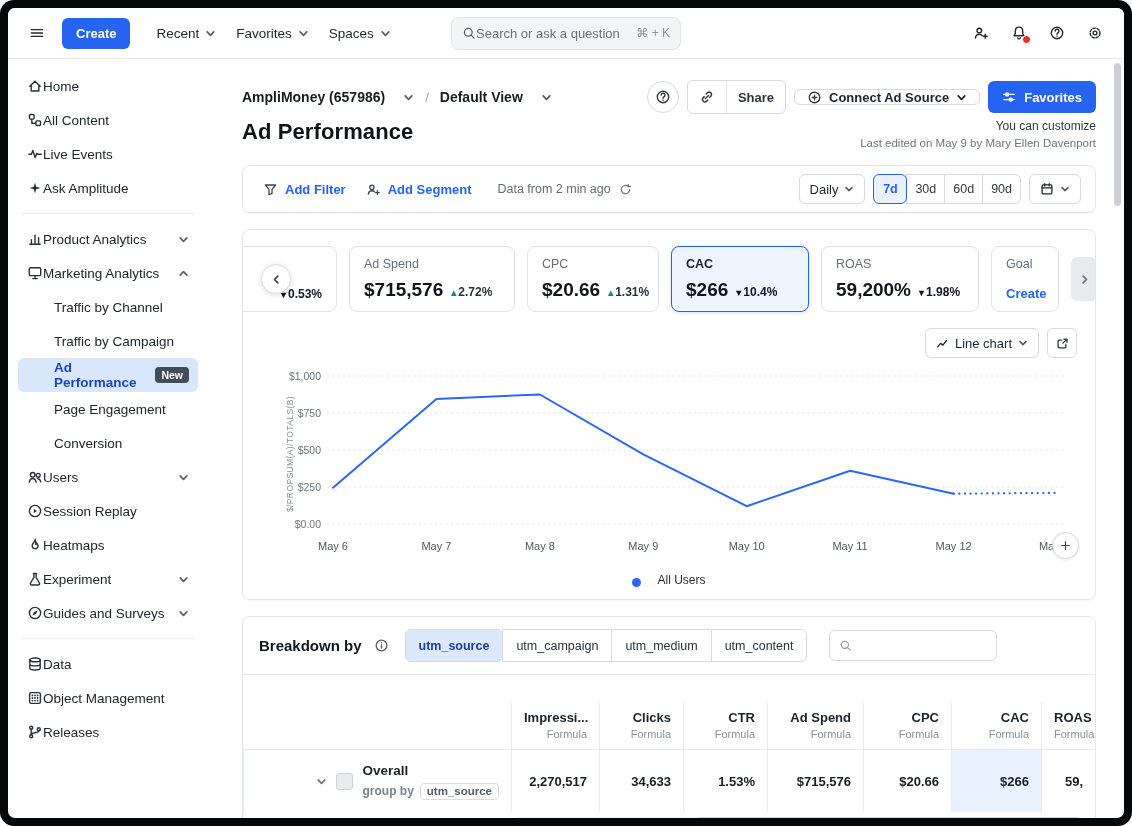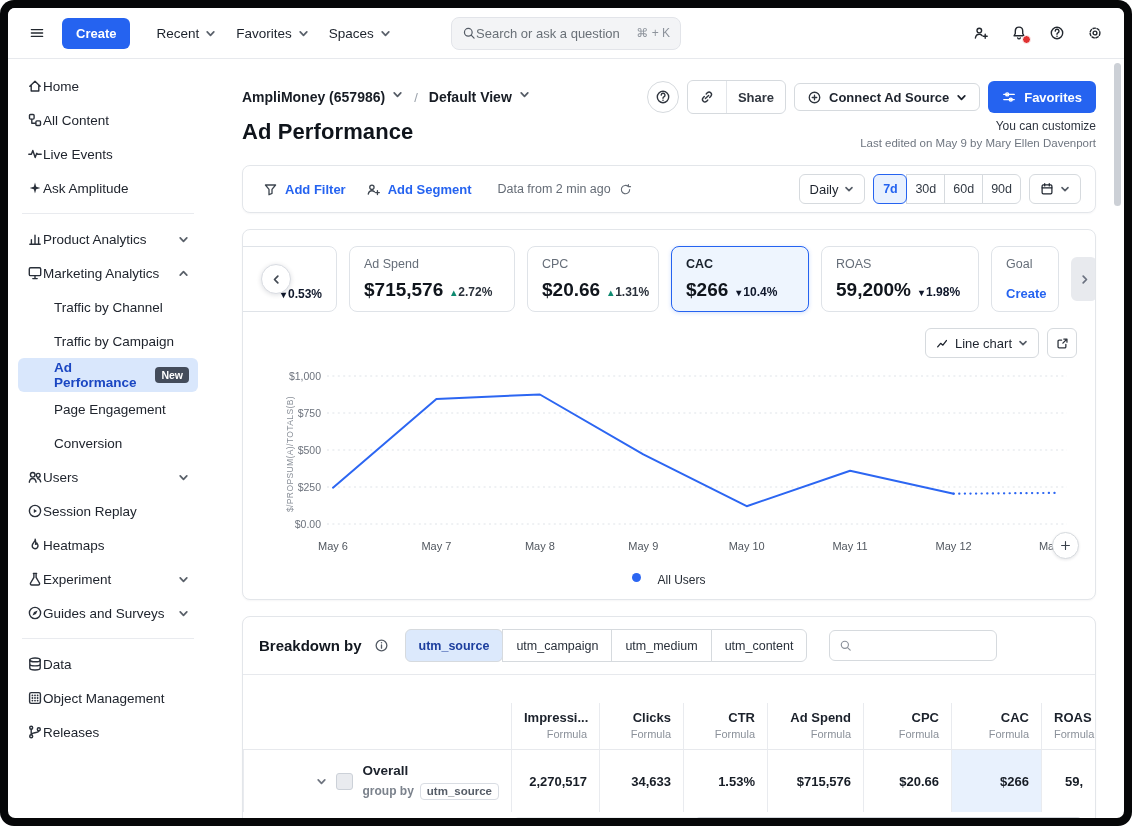--- a/index.html
+++ b/index.html
@@ -31,29 +31,29 @@
   .side-item .ic{color:#2a303a;}
   .side-item .chev{margin-left:auto;color:#596069;}
   .side-item.sub{padding-left:36px;}
   .side-item.active{background:#d9e7fc;color:#1a46c2;font-weight:700;}
   .badge-new{margin-left:auto;background:#434c5b;color:#fff;font-size:10.5px;font-weight:700;padding:2px 6px;border-radius:4px;}
   .side-div{height:1px;background:#e9ebef;margin:8px 4px;}
 
   
   .main{flex:1;position:relative;padding:20px 28px 0 34px;overflow:hidden;min-width:0;}
   .row-crumb{display:flex;align-items:center;height:36px;}
-  .crumb{display:flex;gap:7px;font-size:14px;color:#171c24;font-weight:600;background:none;border:none;padding:0;}
+  .crumb{display:flex;align-items:center;gap:18px;font-size:14px;color:#171c24;font-weight:600;background:none;border:none;padding:0;}
   .crumb .chev-ic{color:#555c66;}
   .crumb-sep{color:#9aa1ab;margin:0 11px;font-size:13px;}
   .actions{margin-left:auto;display:flex;align-items:center;gap:8px;}
   .btn-circle{width:32px;height:32px;border:1px solid #d6dade;border-radius:16px;background:#fff;display:flex;align-items:center;justify-content:center;color:#30363f;padding:0;}
   .share-group{display:flex;align-items:stretch;border:1px solid #d6dade;border-radius:6px;overflow:hidden;height:32px;background:#fff;}
   .share-group .seg-btn{display:flex;align-items:center;justify-content:center;border:none;background:none;padding:0 11px;color:#30363f;font-size:13px;font-weight:600;}
   .share-group .div{width:1px;background:#e3e6ea;}
-  .btn-outline{display:flex;align-items:center;gap:7px;height:28px;padding:0 12px;border:1px solid #d6dade;border-radius:6px;background:#fff;font-size:13px;color:#1d232d;font-weight:600;}
+  .btn-outline{display:flex;align-items:center;gap:7px;height:16px;padding:0 12px;border:1px solid #d6dade;border-radius:6px;background:#fff;font-size:13px;color:#1d232d;font-weight:600;}
   .btn-outline .ic{width:15px;height:15px;color:#30363f;}
   .btn-primary{display:flex;align-items:center;gap:8px;background:#2563f0;color:#fff;height:32px;padding:0 14px;border:none;border-radius:6px;font-size:13px;font-weight:700;}
   .row-title{display:flex;align-items:flex-start;margin-top:4px;}
   h1{font-size:22px;font-weight:700;color:#0f141b;margin:0;letter-spacing:.1px;}
   .edited{margin-left:auto;text-align:right;}
   .edited .hint{font-size:12px;color:#2f3540;}
   .edited .when{font-size:11.5px;color:#6f7680;margin-top:4px;}
 
   .panel{border:1px solid #e3e6ea;border-radius:8px;background:#fff;box-shadow:0 1px 2px rgba(16,24,40,.04);box-sizing:border-box;}
 
@@ -93,21 +93,21 @@
   .nav-right{margin-left:auto;align-self:center;width:26px;height:44px;background:#e8eaee;border:none;border-radius:6px;display:flex;align-items:center;justify-content:center;color:#6b7280;padding:0;flex:none;}
   .chart-controls{display:flex;justify-content:flex-end;gap:8px;margin-top:16px;}
   .sq-btn{width:30px;height:30px;border:1px solid #d6dade;border-radius:6px;background:#fff;display:flex;align-items:center;justify-content:center;color:#30363f;padding:0;}
   .chart-wrap{position:relative;margin-top:4px;height:205px;}
   .ylabel{position:absolute;left:-40px;top:86px;width:140px;height:12px;text-align:center;transform:rotate(-90deg);font-size:8.5px;color:#8a9099;letter-spacing:.4px;}
   .grid{stroke:#dfe3e8;stroke-dasharray:2 3.4;stroke-width:1;}
   .ln{fill:none;stroke:#2c66f2;stroke-width:2;stroke-linejoin:round;stroke-linecap:round;}
   .ln-dot{fill:none;stroke:#2c66f2;stroke-width:2.2;stroke-dasharray:0.2 5.4;stroke-linecap:round;}
   .ytick{font-size:10.5px;fill:#6d737d;}
   .xtick{font-size:11px;fill:#51575f;}
-  .legend{display:flex;justify-content:center;align-items:flex-start;gap:16px;margin:6px 0 2px;}
+  .legend{display:flex;justify-content:center;align-items:flex-end;gap:16px;margin:6px 0 2px;}
   .legend-dot{width:9px;height:9px;border-radius:50%;background:#2c66f2;}
   .legend-label{font-size:12px;color:#262c35;}
   .plus-fab{position:absolute;right:16px;bottom:40px;width:27px;height:27px;border-radius:50%;border:1px solid #d6dade;background:#fff;display:flex;align-items:center;justify-content:center;color:#3a414b;box-shadow:0 1px 3px rgba(16,24,40,.1);padding:0;}
 
   
   .bd-panel{margin-top:16px;padding:0;overflow:hidden;position:relative;}
   .bd-head{display:flex;align-items:center;gap:12px;padding:12px 16px;}
   .bd-title{font-size:15px;font-weight:700;color:#12171f;}
   .bd-info{color:#555c66;display:flex;background:none;border:none;padding:0;}
   .bd-tabs{display:flex;margin-left:4px;}

